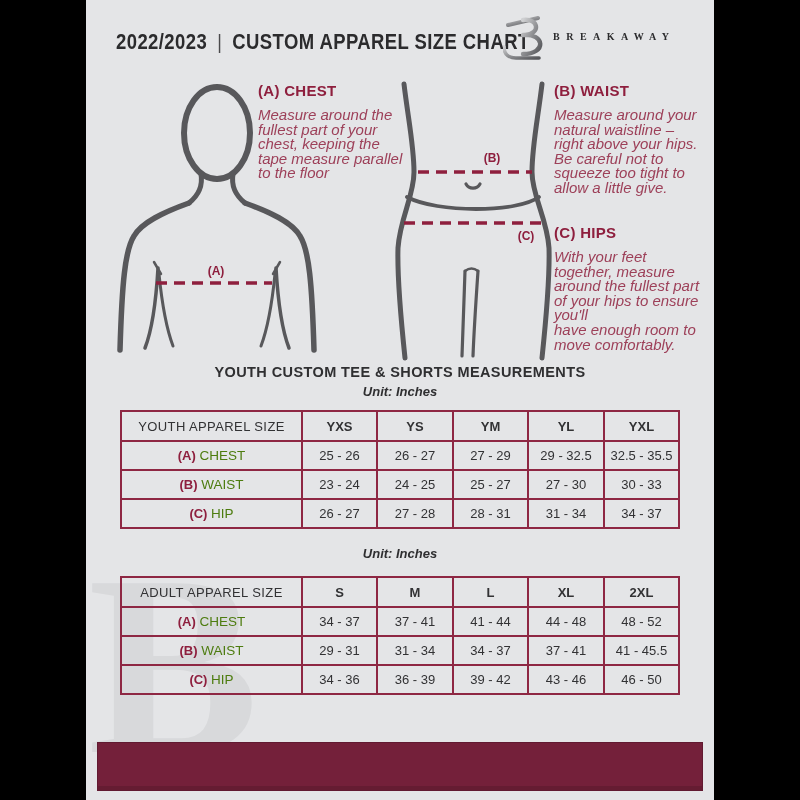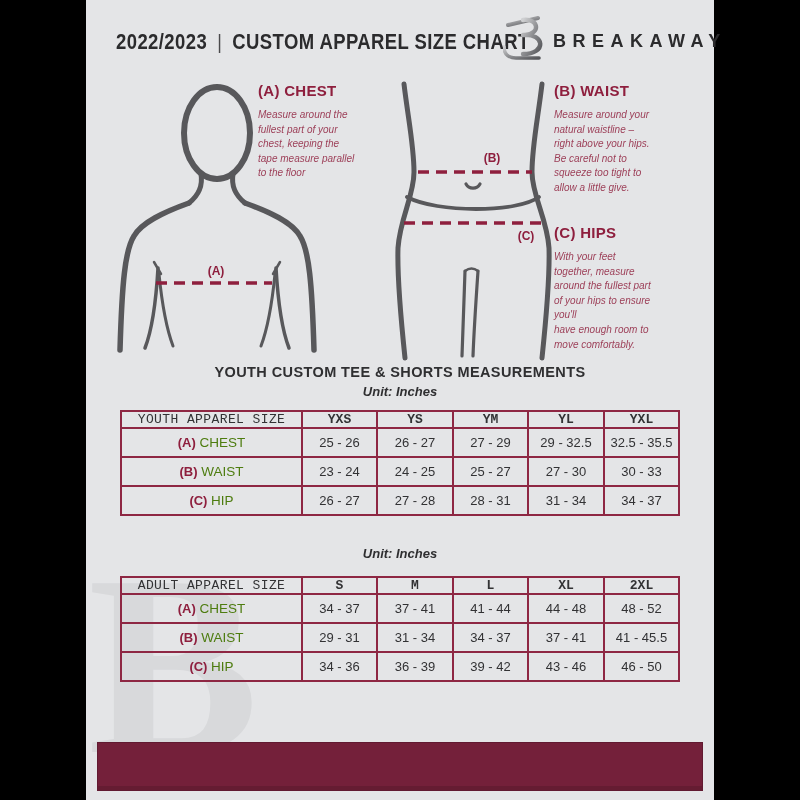--- a/index.html
+++ b/index.html
@@ -17,27 +17,27 @@
   html,body{width:800px;height:800px;}
   body{background:#000;font-family:"Liberation Sans",sans-serif;overflow:hidden;position:relative;}
   .page{position:absolute;left:86px;top:0;width:628px;height:800px;background:var(--doc-bg);}
 
   
   .hdr-season-title{position:absolute;left:30px;top:29px;white-space:nowrap;
     font-weight:700;font-size:22px;color:var(--ink);
     transform:scaleX(0.84);transform-origin:left center;letter-spacing:0.5px;}
   .hdr-divider{font-weight:400;color:#4a4a4c;padding:0 12px;font-size:21px;}
   .hdr-logo{position:absolute;left:417px;top:14px;}
-  .hdr-brand{position:absolute;left:467px;top:31px;font-weight:700;font-size:18px;
-    letter-spacing:6.5px;color:var(--ink);white-space:nowrap;}
+  .hdr-brand{position:absolute;left:467px;top:31px;font-weight:700;font-size:10px;
+    letter-spacing:6.5px;color:var(--ink);white-space:nowrap;font-family:Liberation Serif, serif;}
 
   
   .instr{position:absolute;z-index:1;}
   .instr h3{font-size:15px;font-weight:700;color:var(--maroon-text);letter-spacing:0.3px;margin-bottom:9px;}
-  .instr p{font-size:10px;font-style:italic;color:var(--maroon-body);line-height:14.6px;white-space:pre-line;}
+  .instr p{font-size:15px;font-style:italic;color:var(--maroon-body);line-height:14.6px;white-space:pre-line;}
   .instr-a{left:172px;top:82px;width:146px;}
   .instr-b{left:468px;top:82px;width:152px;}
   .instr-c{left:468px;top:224px;width:152px;}
 
   .fig{position:absolute;z-index:1;}
   .fig-left{left:26px;top:78px;}
   .fig-right{left:306px;top:78px;}
   .fig-label{font:700 12px "Liberation Sans",sans-serif;fill:var(--maroon-text);}
 
   
@@ -46,21 +46,21 @@
   .section-head .u{font-size:13px;font-style:italic;font-weight:700;color:#2f2f31;margin-top:4px;}
   .sh-youth{top:364px;}
   .sh-adult{top:542px;}
 
   
   table.size{position:absolute;left:34px;width:558px;border-collapse:collapse;table-layout:fixed;z-index:1;}
   .tbl-youth{top:410px;}
   .tbl-adult{top:576px;}
   table.size th,table.size td{border:2px solid var(--maroon-line);text-align:center;
     font-size:13px;color:var(--cell-ink);height:29px;padding:0;}
-  table.size tr.hdr th{height:17px;font-family:Liberation Mono, monospace;}
+  table.size tr.hdr th{height:30px;}
   th.size-label{font-weight:700;font-size:13.5px;color:#2f2f31;}
   th.lead,td.lead{text-align:left;padding-left:15px;}
   th.lead{font-weight:400;font-size:13.5px;letter-spacing:0.4px;color:#39393b;}
   td.lead .k{font-weight:700;color:var(--maroon-text);}
   td.lead .n{color:#4d7c0f;font-size:13.5px;}
 
   
   .watermark{position:absolute;left:2px;top:538px;z-index:0;
     font-family:"Liberation Serif",serif;font-weight:700;font-size:256px;line-height:1;
     color:var(--watermark);user-select:none;}

